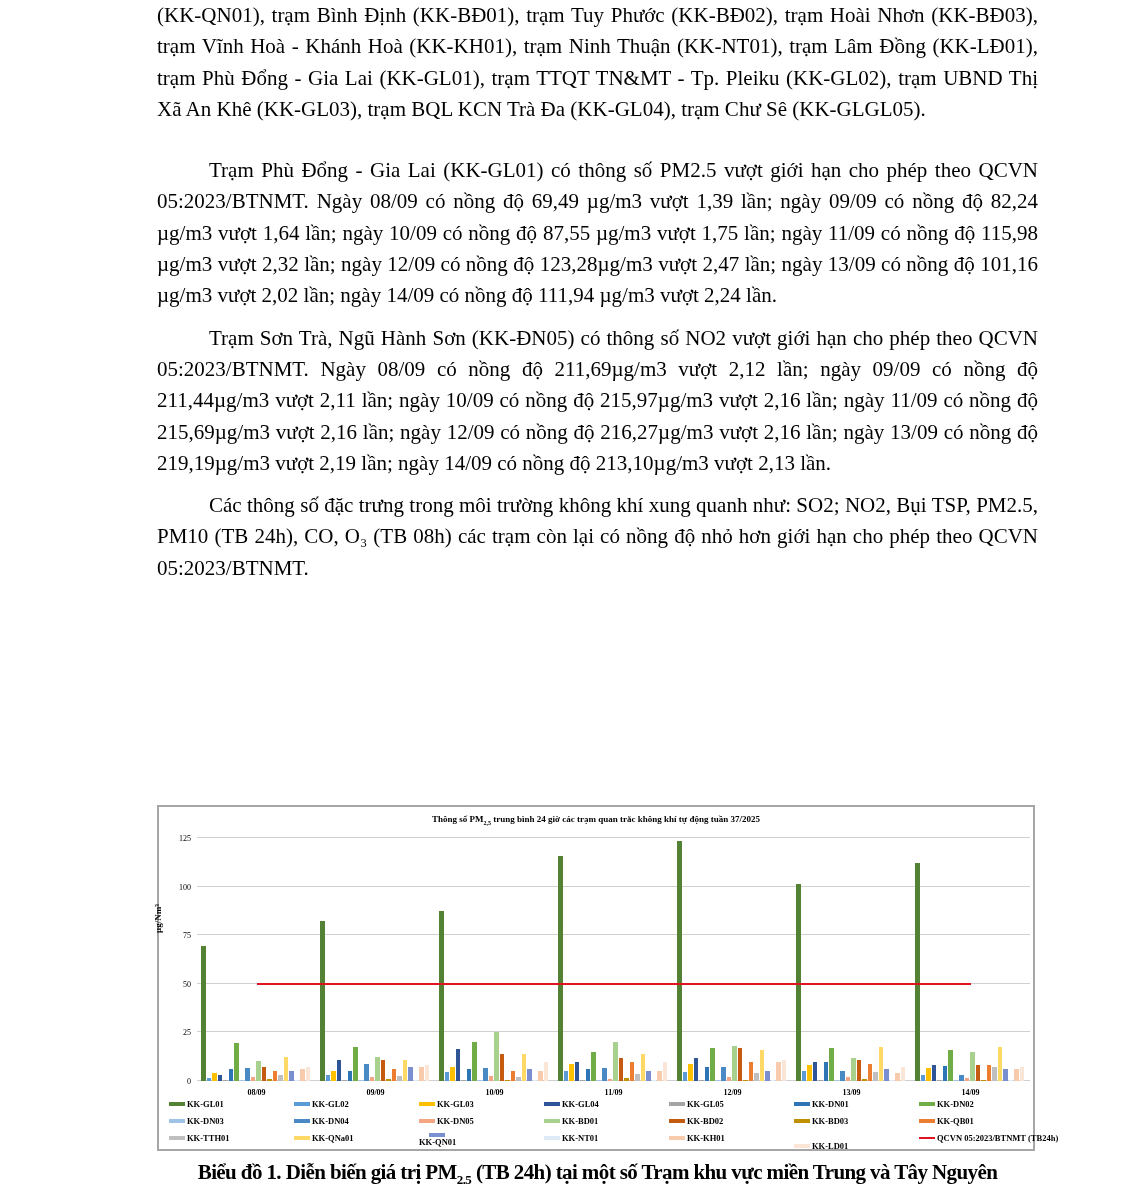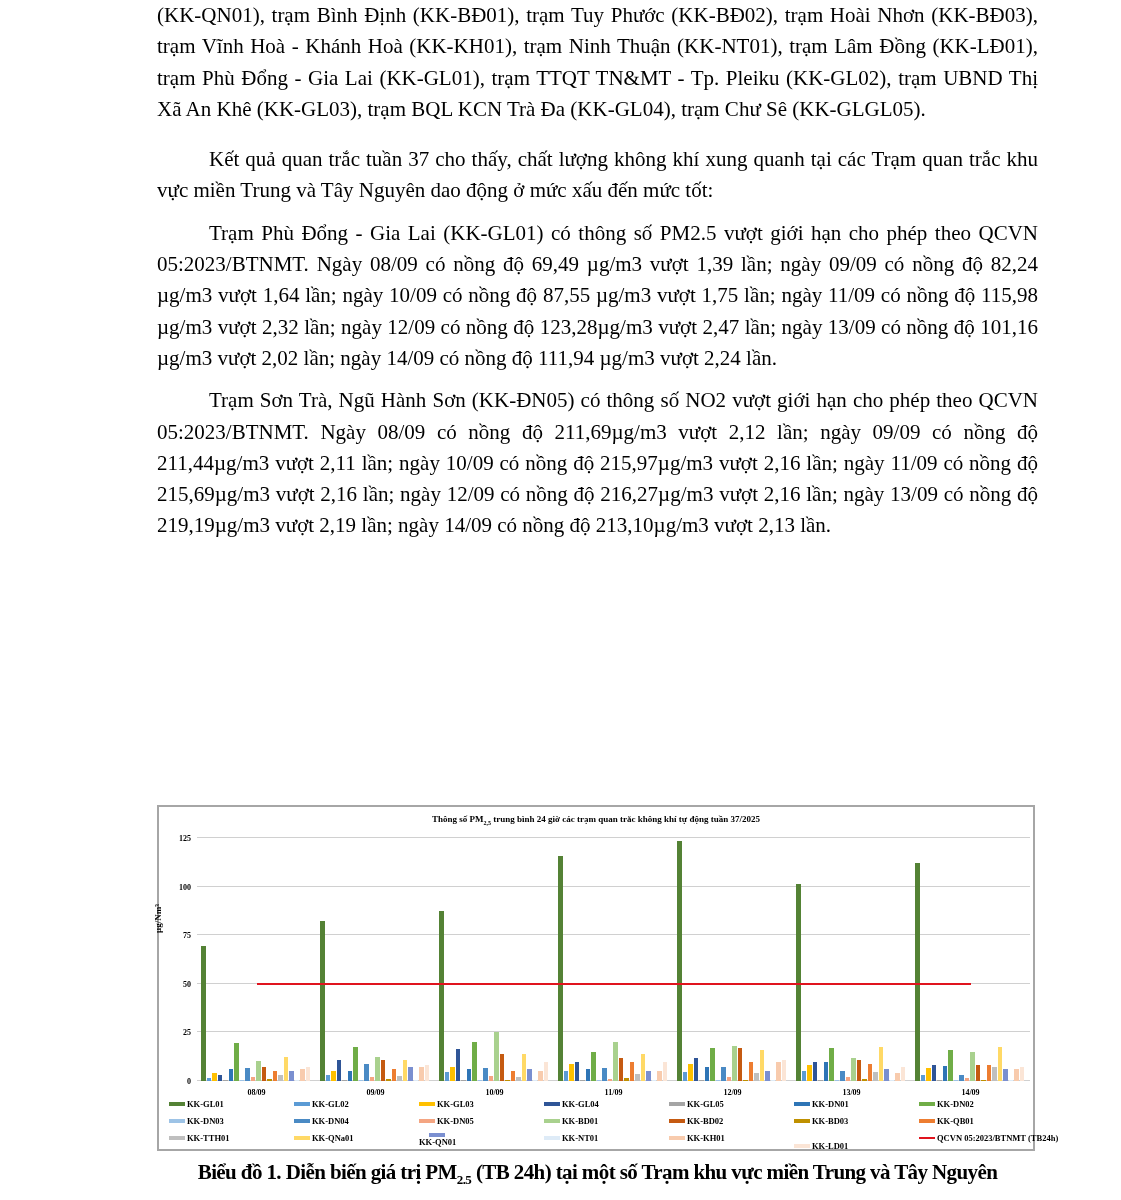--- a/index.html
+++ b/index.html
@@ -12,47 +12,47 @@
   .sp { height:10px; }
   .chart { position:absolute; left:157px; top:805px; width:878px; height:346px;
            border:2px solid #a6a6a6; box-sizing:border-box; background:#fff;
            font-family:"Liberation Serif", serif; }
   .chart-title { position:absolute; left:0; right:0; top:7px; text-align:center;
                  font-size:9px; font-weight:bold; }
   .chart-title sub { font-size:6px; }
   .plot { position:absolute; left:38px; top:30px; width:833px; height:243px;
           border-top:1px solid #d0d0d0; }
   .gridline { position:absolute; left:0; right:0; height:1px; background:#d0d0d0; }
-  .ytick { position:absolute; left:-34px; width:28px; text-align:right; font-size:8px; font-weight:bold; }
+  .ytick { position:absolute; left:-34px; width:28px; text-align:right; font-size:8px; font-weight:normal; }
   .ylabel { position:absolute; left:-44px; top:95px; font-size:9px; font-weight:bold;
             transform:rotate(-90deg); transform-origin:left top; white-space:nowrap; }
   .group { position:absolute; bottom:0; height:100%; }
   .bar { position:absolute; bottom:0; width:4.6px; }
   .xlabel { position:absolute; bottom:-16px; font-size:8px; font-weight:bold; text-align:center; width:60px; }
   .limit { position:absolute; height:2px; background:#e0141e; }
   .legend { position:absolute; left:10px; top:292px; width:860px; }
   .leg-item { position:absolute; font-size:8.5px; font-weight:bold; display:flex; align-items:center; white-space:nowrap; }
   .swatch { width:16px; height:4px; margin-right:2px; display:inline-block; }
   .caption { position:absolute; left:157px; top:1160px; width:881px; text-align:center;
              font-size:21px; font-weight:bold; letter-spacing:-0.6px; }
   .caption sub { font-size:13px; }
 </style>
 </head>
 <body>
 
 <div class="page">
   <p class="p">(KK-QN01), trạm Bình Định (KK-BĐ01), trạm Tuy Phước (KK-BĐ02), trạm Hoài Nhơn (KK-BĐ03), trạm Vĩnh Hoà - Khánh Hoà (KK-KH01), trạm Ninh Thuận (KK-NT01), trạm Lâm Đồng (KK-LĐ01), trạm Phù Đổng - Gia Lai (KK-GL01), trạm TTQT TN&amp;MT - Tp. Pleiku (KK-GL02), trạm UBND Thị Xã An Khê (KK-GL03), trạm BQL KCN Trà Đa (KK-GL04), trạm Chư Sê (KK-GLGL05).</p>
   <div class="sp"></div>
   <div class="sp" style="height:9px"></div>
-  <p class="p indent">Kết quả quan trắc tuần 37 cho thấy, chất lượng không khí xung quanh tại các Trạm quan trắc khu vực miền Trung và Tây Nguyên dao động ở mức xấu đến mức tốt:</p>
   <div class="sp" style="height:11px"></div>
   <p class="p indent">Trạm Phù Đổng - Gia Lai (KK-GL01) có thông số PM2.5 vượt giới hạn cho phép theo QCVN 05:2023/BTNMT. Ngày 08/09 có nồng độ 69,49 µg/m3 vượt 1,39 lần; ngày 09/09 có nồng độ 82,24 µg/m3 vượt 1,64 lần; ngày 10/09 có nồng độ 87,55 µg/m3 vượt 1,75 lần; ngày 11/09 có nồng độ 115,98 µg/m3 vượt 2,32 lần; ngày 12/09 có nồng độ 123,28µg/m3 vượt 2,47 lần; ngày 13/09 có nồng độ 101,16 µg/m3 vượt 2,02 lần; ngày 14/09 có nồng độ 111,94 µg/m3 vượt 2,24 lần.</p>
   <div class="sp" style="height:11px"></div>
   <p class="p indent">Trạm Sơn Trà, Ngũ Hành Sơn (KK-ĐN05) có thông số NO2 vượt giới hạn cho phép theo QCVN 05:2023/BTNMT. Ngày 08/09 có nồng độ 211,69µg/m3 vượt 2,12 lần; ngày 09/09 có nồng độ 211,44µg/m3 vượt 2,11 lần; ngày 10/09 có nồng độ 215,97µg/m3 vượt 2,16 lần; ngày 11/09 có nồng độ 215,69µg/m3 vượt 2,16 lần; ngày 12/09 có nồng độ 216,27µg/m3 vượt 2,16 lần; ngày 13/09 có nồng độ 219,19µg/m3 vượt 2,19 lần; ngày 14/09 có nồng độ 213,10µg/m3 vượt 2,13 lần.</p>
   <div class="sp" style="height:11px"></div>
+  <p class="p indent">Các thông số đặc trưng trong môi trường không khí xung quanh như: SO2; NO2, Bụi TSP, PM2.5, PM10 (TB 24h), CO, O₃ (TB 08h) các trạm còn lại có nồng độ nhỏ hơn giới hạn cho phép theo QCVN 05:2023/BTNMT.</p>
 </div>
 
 <div class="chart">
   <div class="chart-title"><span>Thông số PM</span><sub>2,5</sub><span> trung bình 24 giờ các trạm quan trắc không khí tự động tuần 37/2025</span></div>
   <div class="plot" id="plot">
     <div class="ylabel">µg/Nm³</div>
   <div class="gridline" style="bottom: 0px;"></div>
       <div class="ytick" style="bottom: -5px;">0</div>
       <div class="gridline" style="bottom: 48.6px;"></div>
       <div class="ytick" style="bottom: 43.6px;">25</div>

